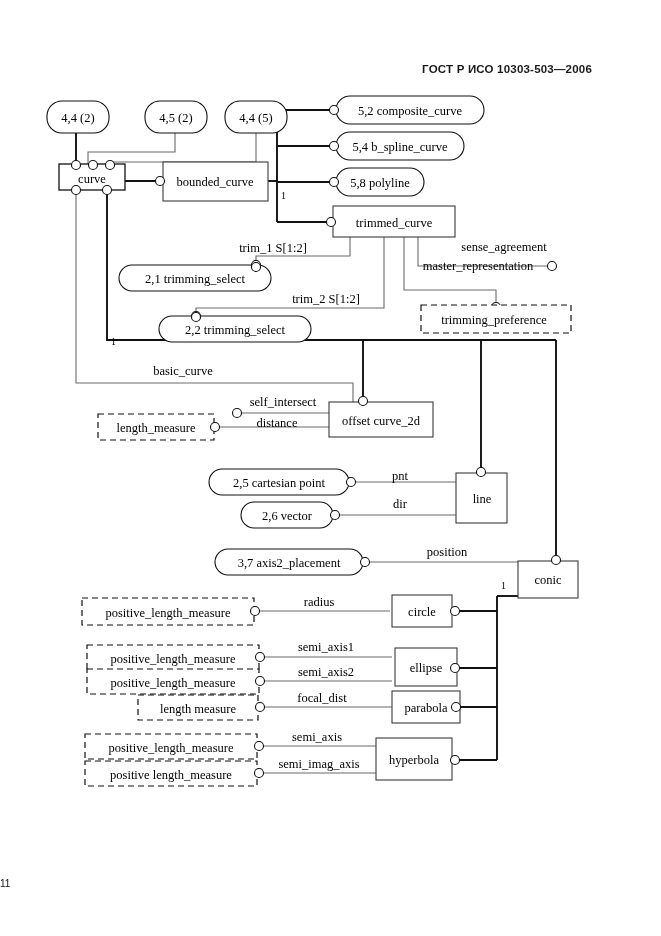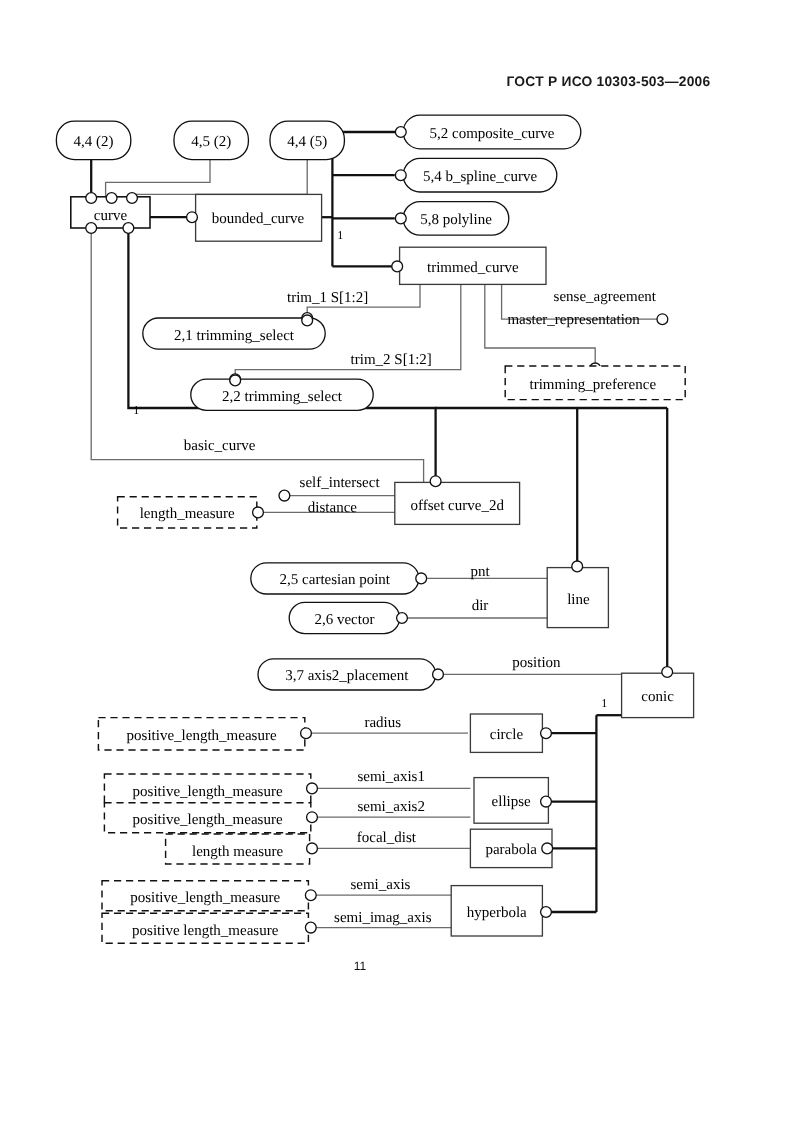--- a/index.html
+++ b/index.html
@@ -5,21 +5,21 @@
   html,body{margin:0;padding:0;background:#ffffff;}
   body{width:661px;height:936px;position:relative;overflow:hidden;
        font-family:"Liberation Serif",serif;color:#000;}
   .page{position:absolute;inset:0;width:661px;height:834px;}
   .std-header{position:absolute;left:0;top:63px;width:592px;text-align:right;
        font-family:"Liberation Sans",sans-serif;font-weight:bold;font-size:11.5px;
        letter-spacing:.2px;color:#1a1a1a;}
   .caption{position:absolute;left:0;top:810px;width:661px;text-align:center;
        font-family:"Liberation Sans",sans-serif;font-size:9.5px;color:#111;}
   .caption b{font-weight:bold;}
-  .pagenum{position:absolute;left:0;top:800px;width:600px;text-align:center;
+  .pagenum{position:absolute;left:0;top:878px;width:600px;text-align:left;
        font-family:"Liberation Sans",sans-serif;font-size:10px;color:#111;}
   svg{position:absolute;left:0;top:0;}
   text{font-family:"Liberation Serif",serif;fill:#000;}
   .lbl{font-size:12.5px;}
   .ent{font-size:12.5px;}
   .tiny{font-size:10px;}
   .boxln{fill:#ffffff;stroke:#3a3a3a;stroke-width:1.1;}
   .boxthick{fill:#ffffff;stroke:#111;stroke-width:1.3;}
   .dashbox{fill:#ffffff;stroke:#111;stroke-width:1.2;stroke-dasharray:6 4;}
   .rnd{fill:#ffffff;stroke:#111;stroke-width:1.1;}

